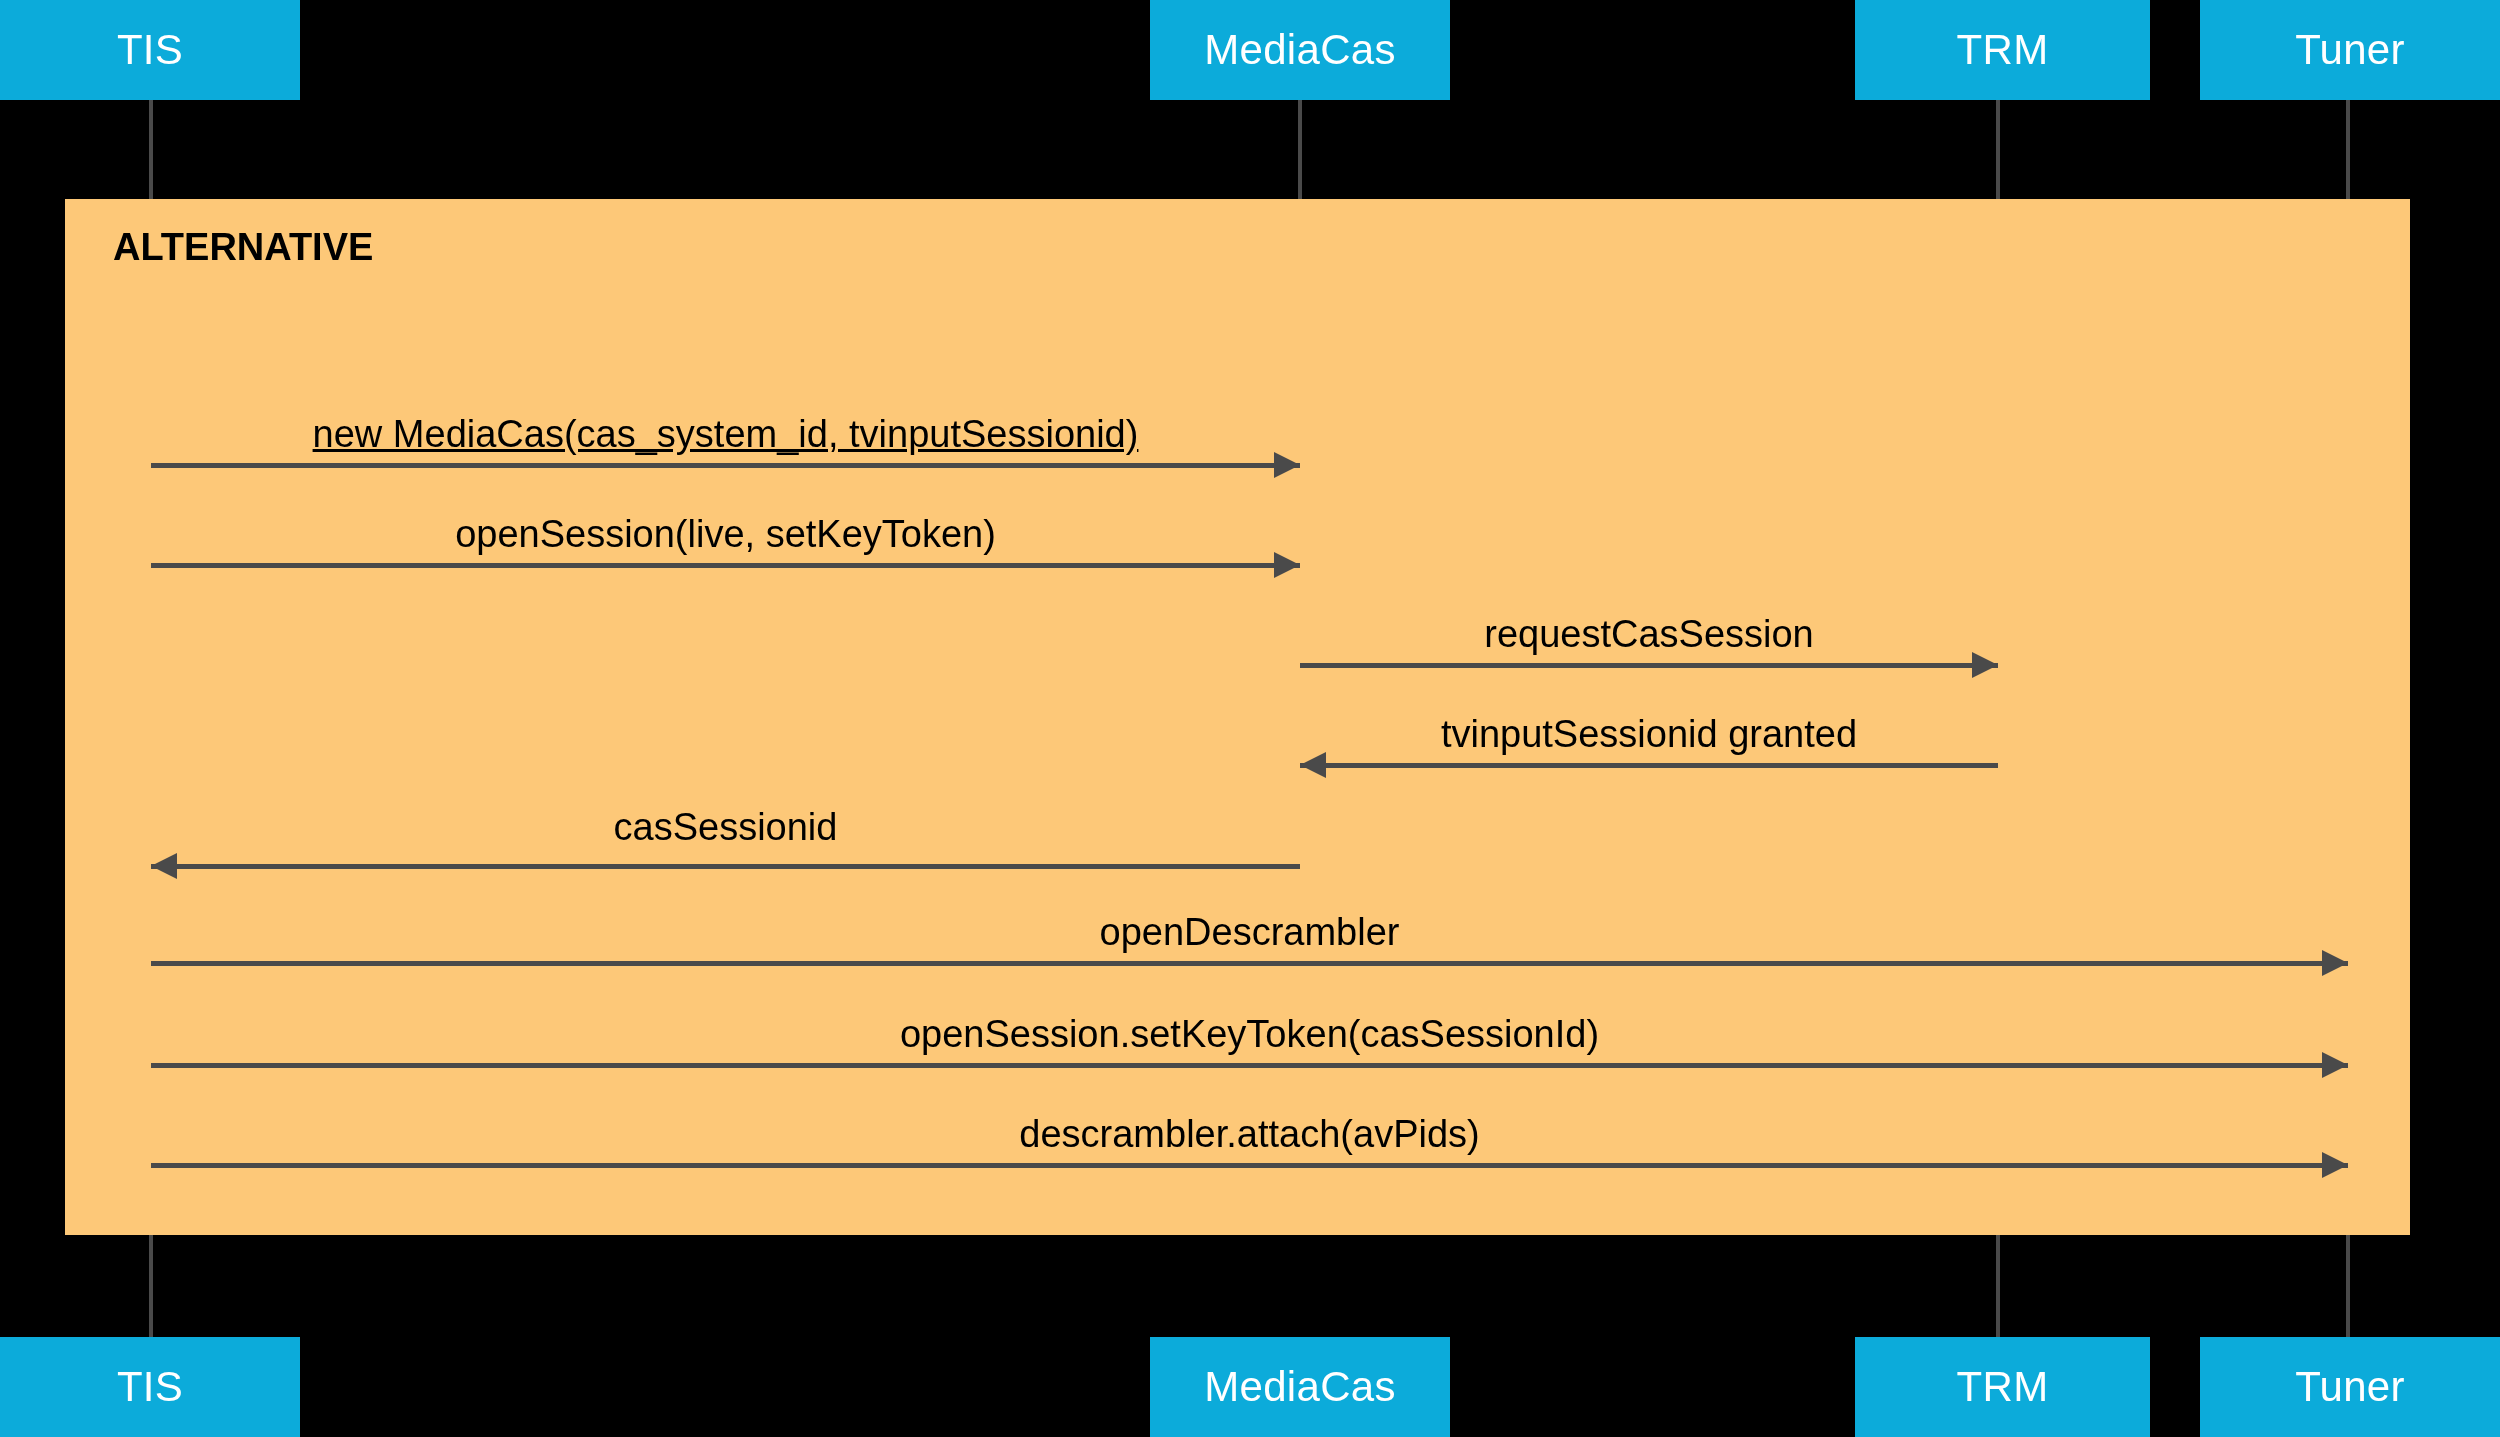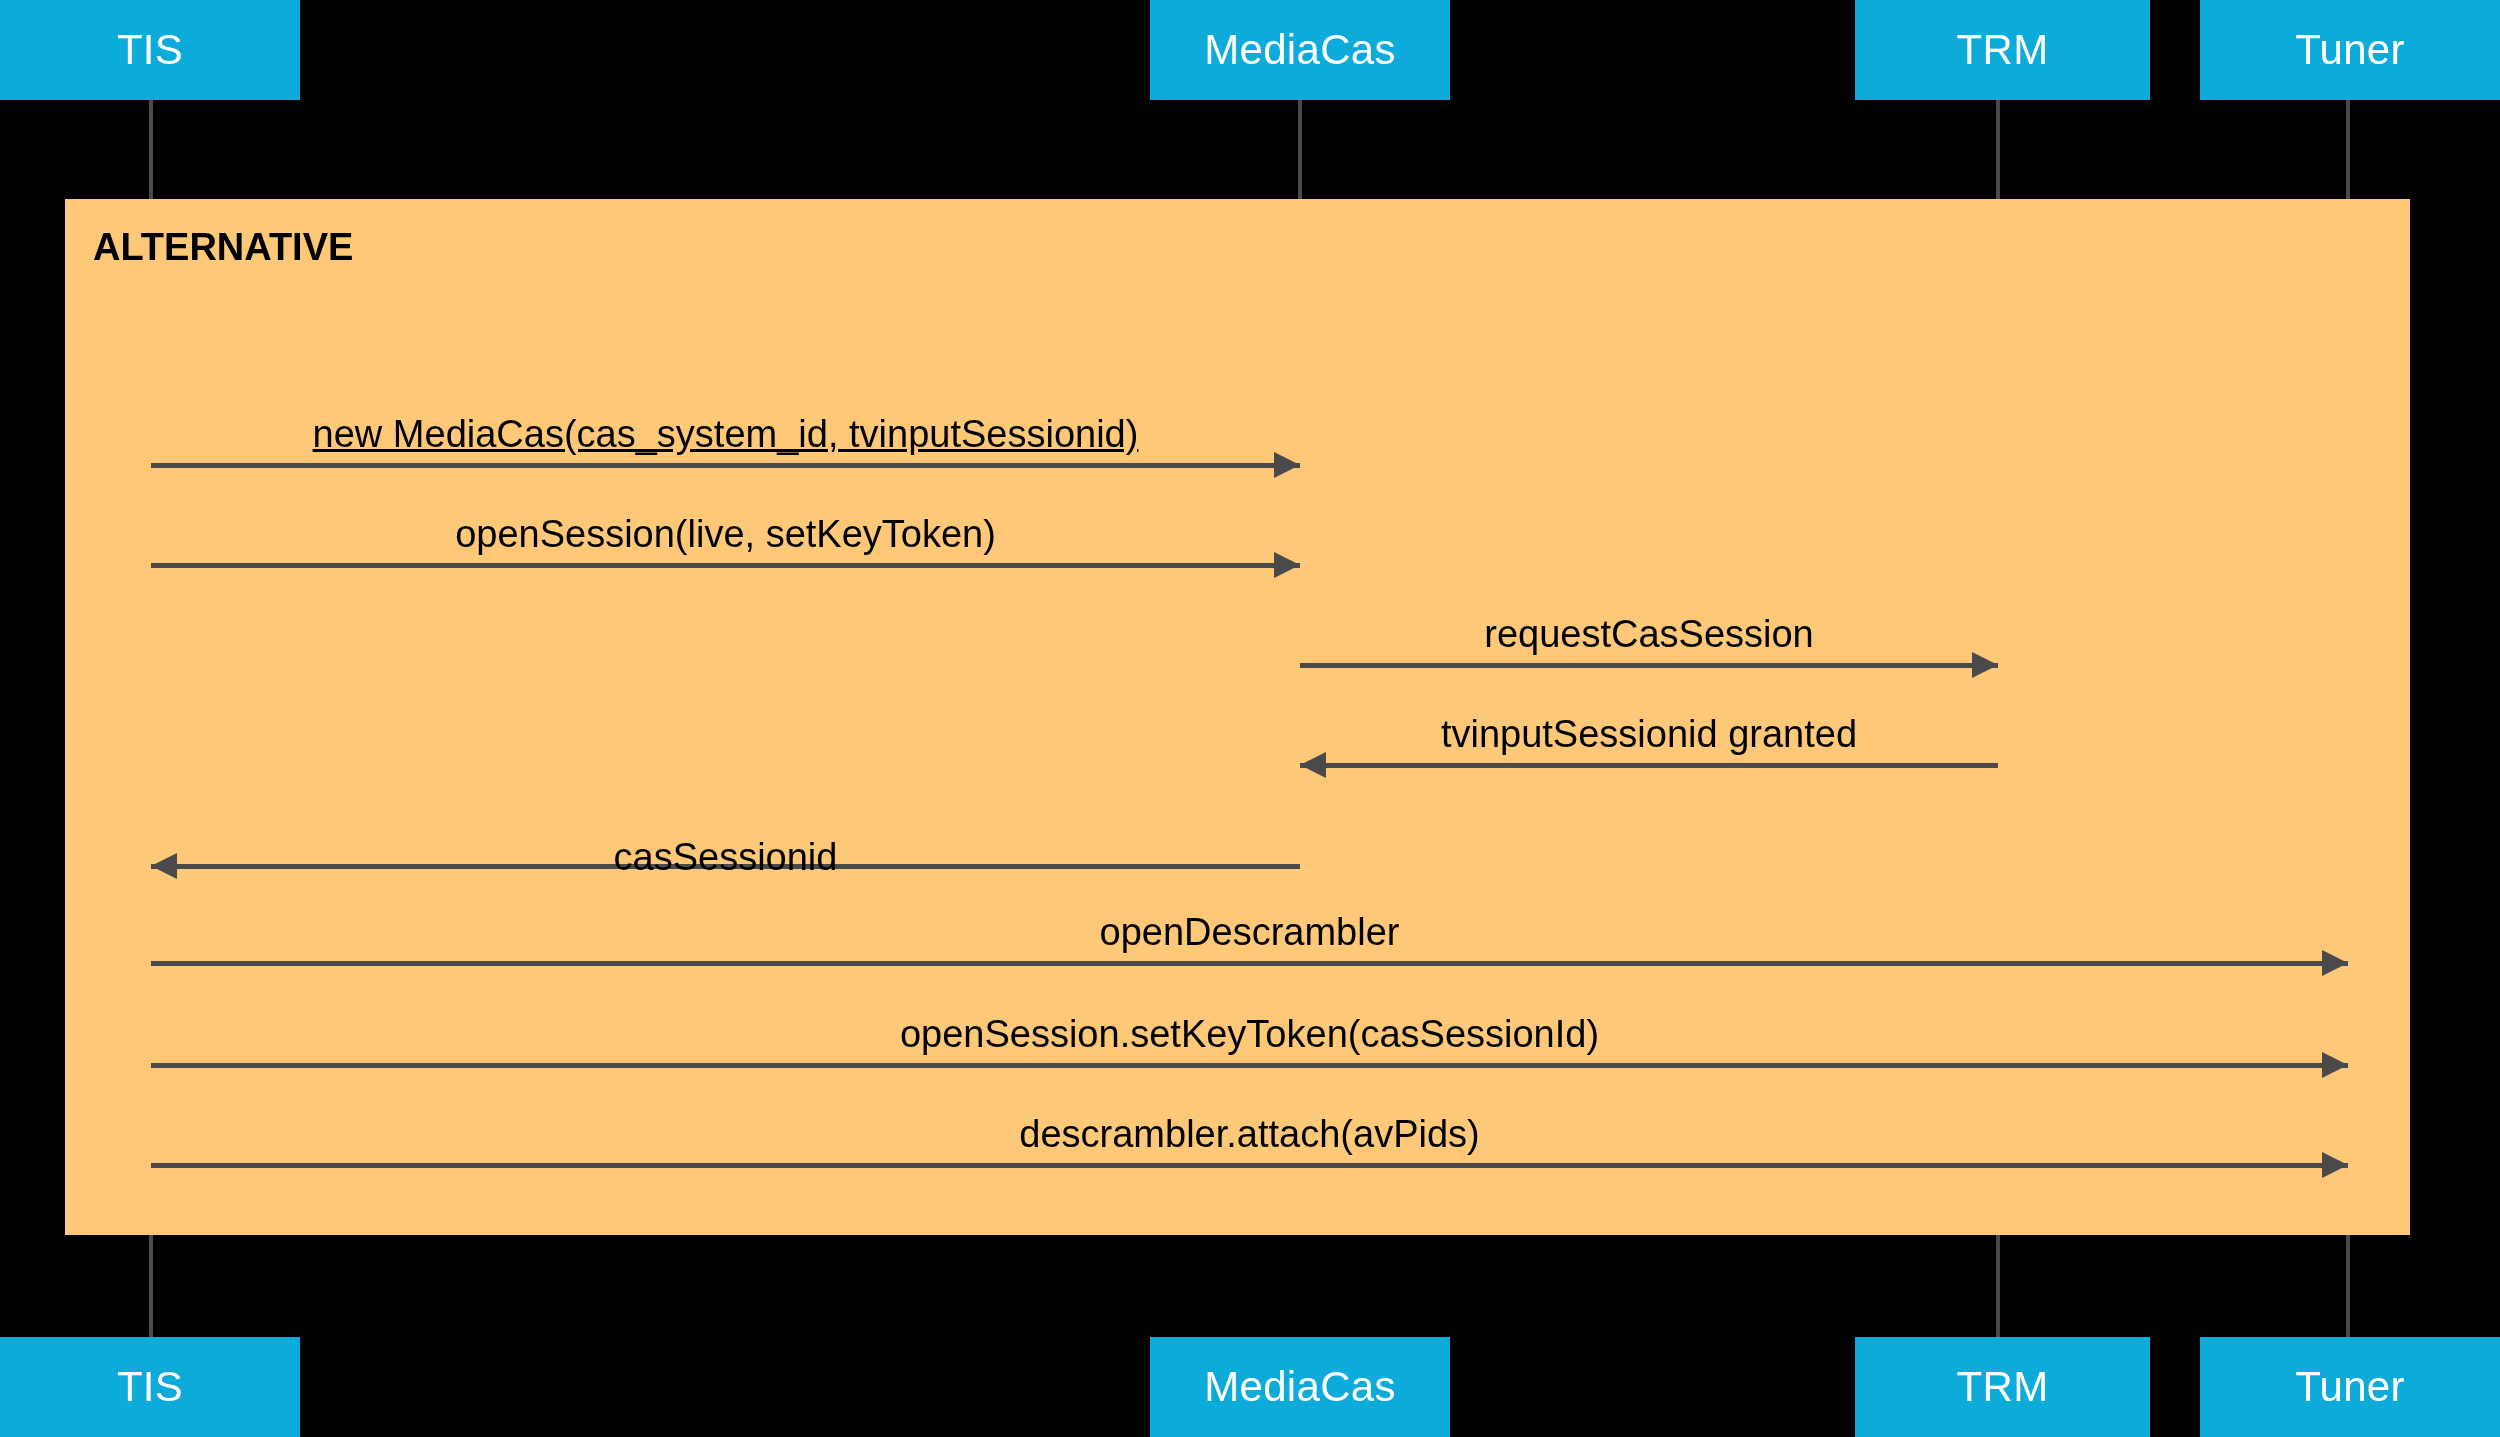--- a/index.html
+++ b/index.html
@@ -45,20 +45,21 @@
     z-index: 2;
   }
   .fragment-title {
     position: absolute;
     color: #000000;
     font-size: 38px;
     font-weight: bold;
     font-family: "Liberation Sans", sans-serif;
     white-space: nowrap;
     z-index: 5;
+    margin-left: 20px;
   }
   .fragment-guard {
     position: absolute;
     color: #000000;
     font-size: 38px;
     font-family: "Liberation Sans", sans-serif;
     white-space: nowrap;
     z-index: 5;
   }
   .msg-line {
@@ -117,21 +118,21 @@
       <div class="msg-head right" style="top: 552px; left: 1274px;"></div>
       <div class="msg-label" style="left: 725.5px; top: 513px;">openSession(live, setKeyToken)</div>
       <div class="msg-line" style="left: 1300px; top: 663px; width: 698px; background: rgb(74, 74, 74);"></div>
       <div class="msg-head right" style="top: 652px; left: 1972px;"></div>
       <div class="msg-label" style="left: 1649px; top: 613px;">requestCasSession</div>
       <div class="msg-line" style="left: 1300px; top: 763px; width: 698px; background: rgb(74, 74, 74);"></div>
       <div class="msg-head left" style="top: 752px; left: 1300px;"></div>
       <div class="msg-label" style="left: 1649px; top: 713px;">tvinputSessionid granted</div>
       <div class="msg-line" style="left: 151px; top: 864px; width: 1149px; background: rgb(74, 74, 74);"></div>
       <div class="msg-head left" style="top: 853px; left: 151px;"></div>
-      <div class="msg-label" style="left: 725.5px; top: 836px;">casSessionid</div>
+      <div class="msg-label" style="left: 725.5px; top: 806px;">casSessionid</div>
       <div class="msg-line" style="left: 151px; top: 961px; width: 2197px; background: rgb(74, 74, 74);"></div>
       <div class="msg-head right" style="top: 950px; left: 2322px;"></div>
       <div class="msg-label" style="left: 1249.5px; top: 911px;">openDescrambler</div>
       <div class="msg-line" style="left: 151px; top: 1063px; width: 2197px; background: rgb(74, 74, 74);"></div>
       <div class="msg-head right" style="top: 1052px; left: 2322px;"></div>
       <div class="msg-label" style="left: 1249.5px; top: 1013px;">openSession.setKeyToken(casSessionId)</div>
       <div class="msg-line" style="left: 151px; top: 1163px; width: 2197px; background: rgb(74, 74, 74);"></div>
       <div class="msg-head right" style="top: 1152px; left: 2322px;"></div>
       <div class="msg-label" style="left: 1249.5px; top: 1113px;">descrambler.attach(avPids)</div>
     </div>

